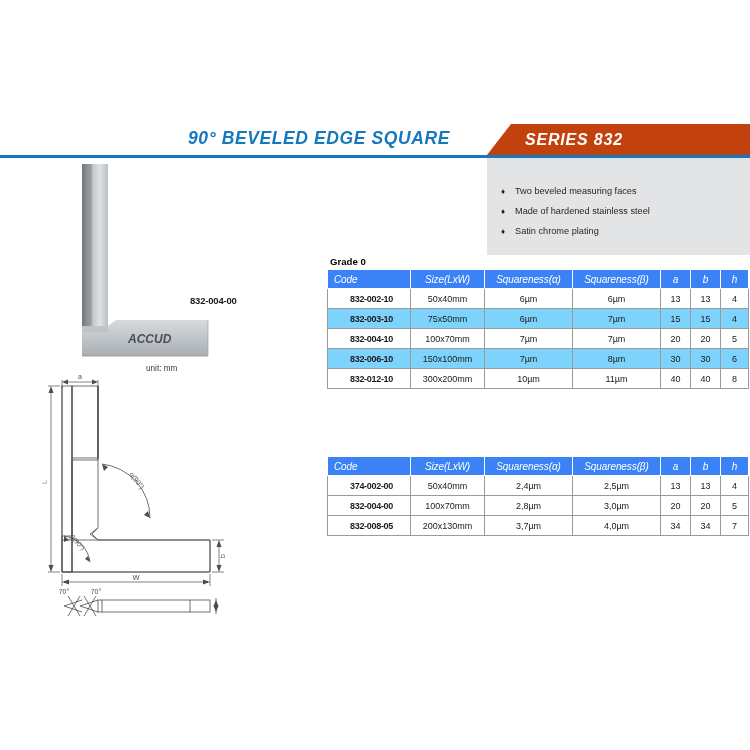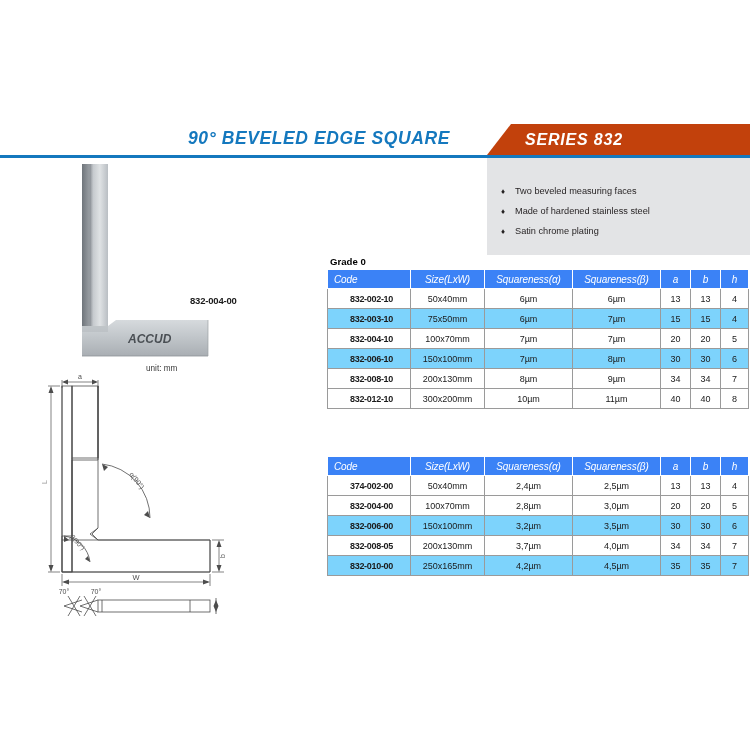--- a/index.html
+++ b/index.html
@@ -349,29 +349,20 @@
       <tr class="alt">
         <td class="col-code">832-006-10</td>
         <td>150x100mm</td>
         <td>7µm</td>
         <td>8µm</td>
         <td>30</td>
         <td>30</td>
         <td>6</td>
       </tr>
       <tr>
-        <td class="col-code">832-008-10</td>
-        <td>200x130mm</td>
-        <td>8µm</td>
-        <td>9µm</td>
-        <td>34</td>
-        <td>34</td>
-        <td>7</td>
-      </tr>
-      <tr>
         <td class="col-code">832-012-10</td>
         <td>300x200mm</td>
         <td>10µm</td>
         <td>11µm</td>
         <td>40</td>
         <td>40</td>
         <td>8</td>
       </tr>
     </tbody>
 </table>
@@ -410,41 +401,23 @@
       </tr>
       <tr>
         <td class="col-code">832-004-00</td>
         <td>100x70mm</td>
         <td>2,8µm</td>
         <td>3,0µm</td>
         <td>20</td>
         <td>20</td>
         <td>5</td>
       </tr>
-      <tr class="alt">
-        <td class="col-code">832-006-00</td>
-        <td>150x100mm</td>
-        <td>3,2µm</td>
-        <td>3,5µm</td>
-        <td>30</td>
-        <td>30</td>
-        <td>6</td>
-      </tr>
       <tr>
         <td class="col-code">832-008-05</td>
         <td>200x130mm</td>
         <td>3,7µm</td>
         <td>4,0µm</td>
         <td>34</td>
         <td>34</td>
         <td>7</td>
       </tr>
-      <tr class="alt">
-        <td class="col-code">832-010-00</td>
-        <td>250x165mm</td>
-        <td>4,2µm</td>
-        <td>4,5µm</td>
-        <td>35</td>
-        <td>35</td>
-        <td>7</td>
-      </tr>
     </tbody>
 </table>
 
 </body></html>

